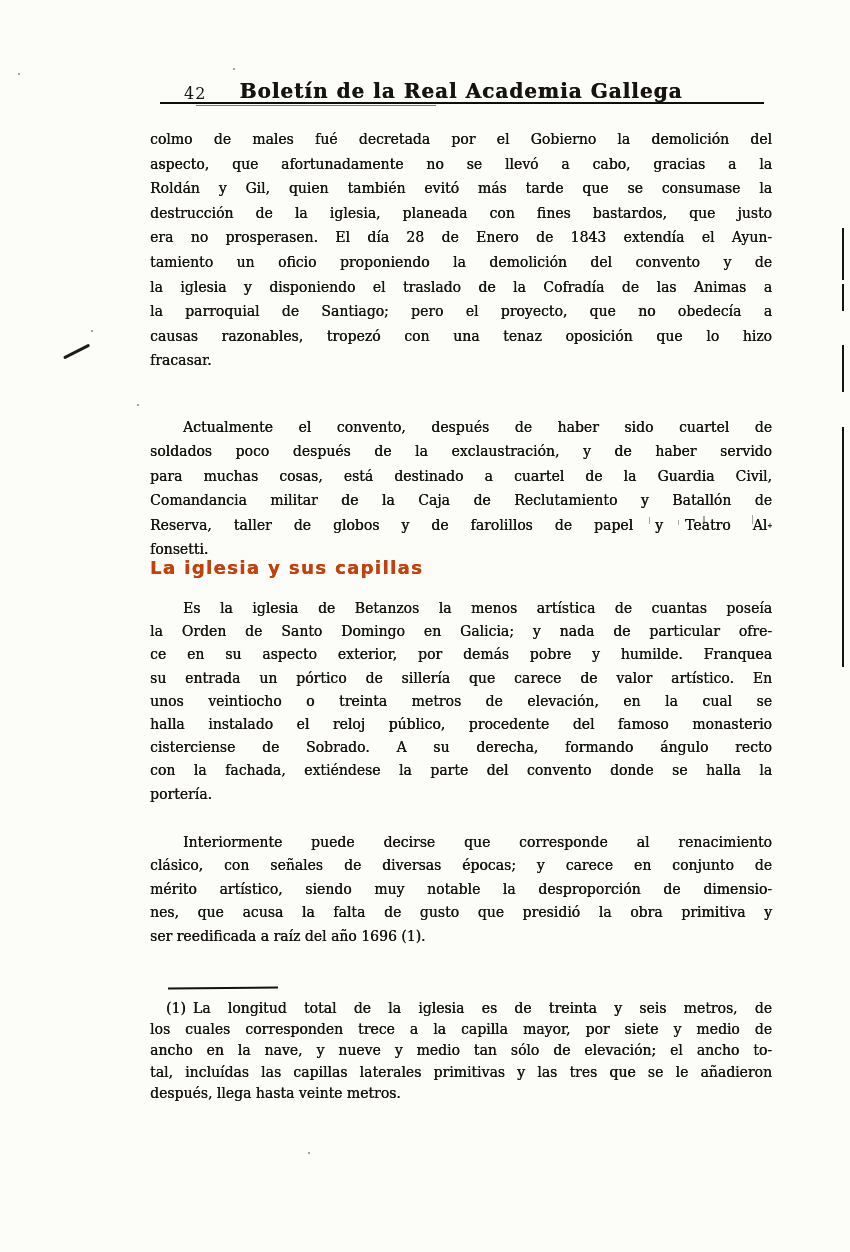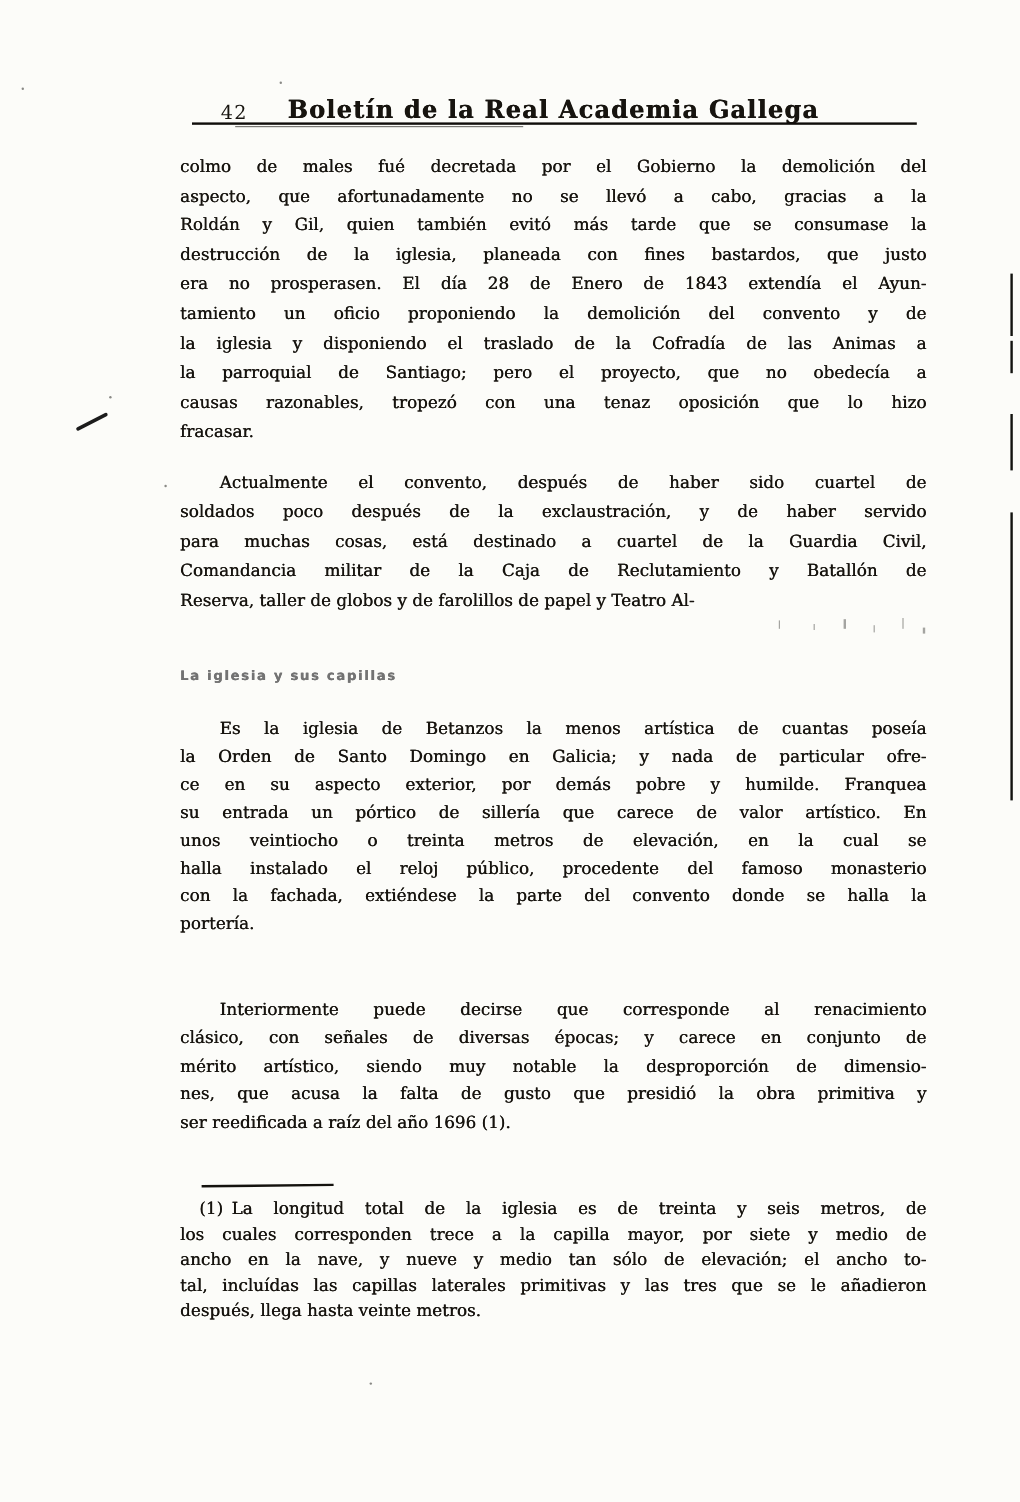--- a/index.html
+++ b/index.html
@@ -18,27 +18,27 @@
   }
   .header-rule { position:absolute; top:102px; left:160px; width:604px; height:2px; background:#0f0d0a; }
   .header-rule-2 { position:absolute; top:105px; left:196px; width:240px; height:1px; background:#0f0d0a; opacity:.55; }
   
   .para, .footnote { position:absolute; left:150px; width:622px; text-shadow:0.3px 0 0 currentColor; }
   .para { font-size:14px; }
   .line { text-align:justify; text-align-last:justify; }
   .para .line:last-child, .footnote .line:last-child { text-align-last:left; }
   .para.indent .line:first-child { text-indent:33px; }
   #p1 { top:127px; line-height:24.6px; }
-  #p2 { top:391px; line-height:24.4px; }
+  #p2 { top:415px; line-height:24.4px; }
   #p3 { top:597px; line-height:23.2px; }
   #p4 { top:831px; line-height:23.4px; }
   .section-heading {
     position:absolute; top:557px; left:150px;
-    font-family:"DejaVu Sans", sans-serif; font-size:11px; font-weight:bold;
-    letter-spacing:1.4px; color:#737373; text-shadow:0.3px 0 0 currentColor;
+    font-family:"DejaVu Sans", sans-serif; font-size:18px; font-weight:bold;
+    letter-spacing:1.4px; color:#c2410c; text-shadow:0.3px 0 0 currentColor;
   }
   
   .footnote-sep { position:absolute; top:987px; left:168px; width:110px; height:2px; background:#14120e; transform:rotate(-0.6deg); }
   .footnote { top:998px; font-size:14px; line-height:21.2px; }
   .footnote .line:first-child { text-indent:16px; }
   
   .pencil-slash { position:absolute; left:62px; top:350px; width:29px; height:2.5px;
     background:#1c1c1c; border-radius:2px; transform:rotate(-27deg); }
   .margin-mark { position:absolute; left:842px; width:2px; background:#131310; }
   .mm1 { top:228px; height:52px; }
@@ -71,31 +71,33 @@
       <div class="line">la parroquial de Santiago; pero el proyecto, que no obedecía a</div>
       <div class="line">causas razonables, tropezó con una tenaz oposición que lo hizo</div>
       <div class="line">fracasar.</div>
     </div>
   <div id="p2" class="para indent">
       <div class="line">Actualmente el convento, después de haber sido cuartel de</div>
       <div class="line">soldados poco después de la exclaustración, y de haber servido</div>
       <div class="line">para muchas cosas, está destinado a cuartel de la Guardia Civil,</div>
       <div class="line">Comandancia militar de la Caja de Reclutamiento y Batallón de</div>
       <div class="line">Reserva, taller de globos y de farolillos de papel y Teatro Al-</div>
+      <div class="line">fonsetti.</div>
     </div>
 
   <div class="section-heading">La iglesia y sus capillas</div>
 
   <div id="p3" class="para indent">
       <div class="line">Es la iglesia de Betanzos la menos artística de cuantas poseía</div>
       <div class="line">la Orden de Santo Domingo en Galicia; y nada de particular ofre-</div>
       <div class="line">ce en su aspecto exterior, por demás pobre y humilde. Franquea</div>
       <div class="line">su entrada un pórtico de sillería que carece de valor artístico. En</div>
       <div class="line">unos veintiocho o treinta metros de elevación, en la cual se</div>
       <div class="line">halla instalado el reloj público, procedente del famoso monasterio</div>
+      <div class="line">cisterciense de Sobrado. A su derecha, formando ángulo recto</div>
       <div class="line">con la fachada, extiéndese la parte del convento donde se halla la</div>
       <div class="line">portería.</div>
     </div>
   <div id="p4" class="para indent">
       <div class="line">Interiormente puede decirse que corresponde al renacimiento</div>
       <div class="line">clásico, con señales de diversas épocas; y carece en conjunto de</div>
       <div class="line">mérito artístico, siendo muy notable la desproporción de dimensio-</div>
       <div class="line">nes, que acusa la falta de gusto que presidió la obra primitiva y</div>
       <div class="line">ser reedificada a raíz del año 1696 (1).</div>
     </div>

